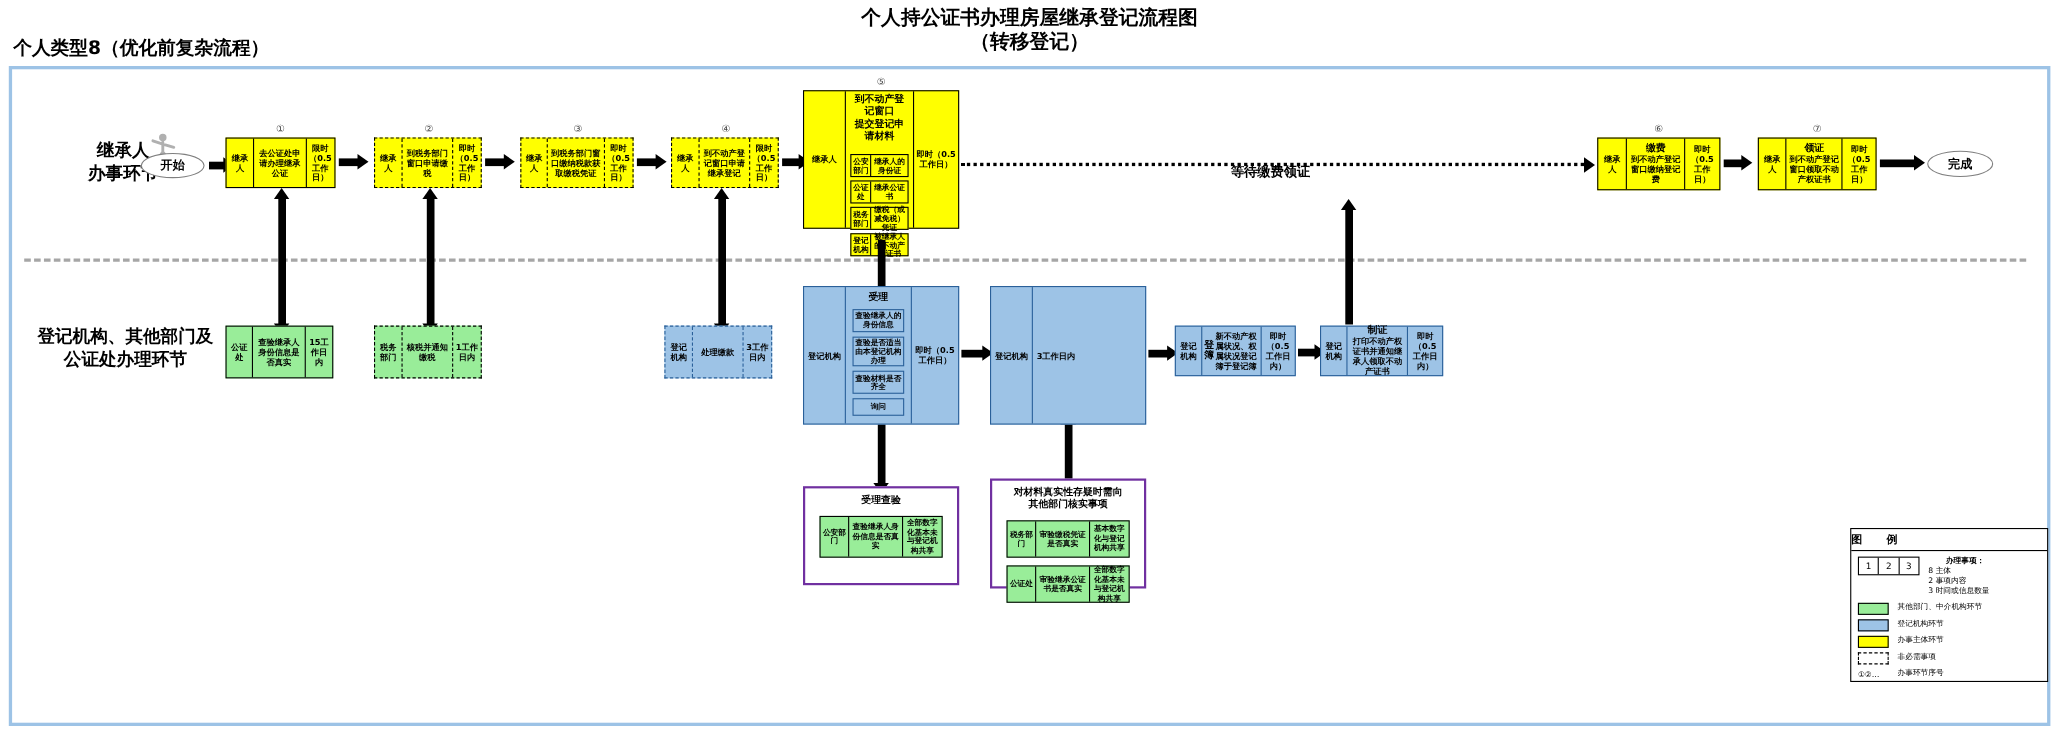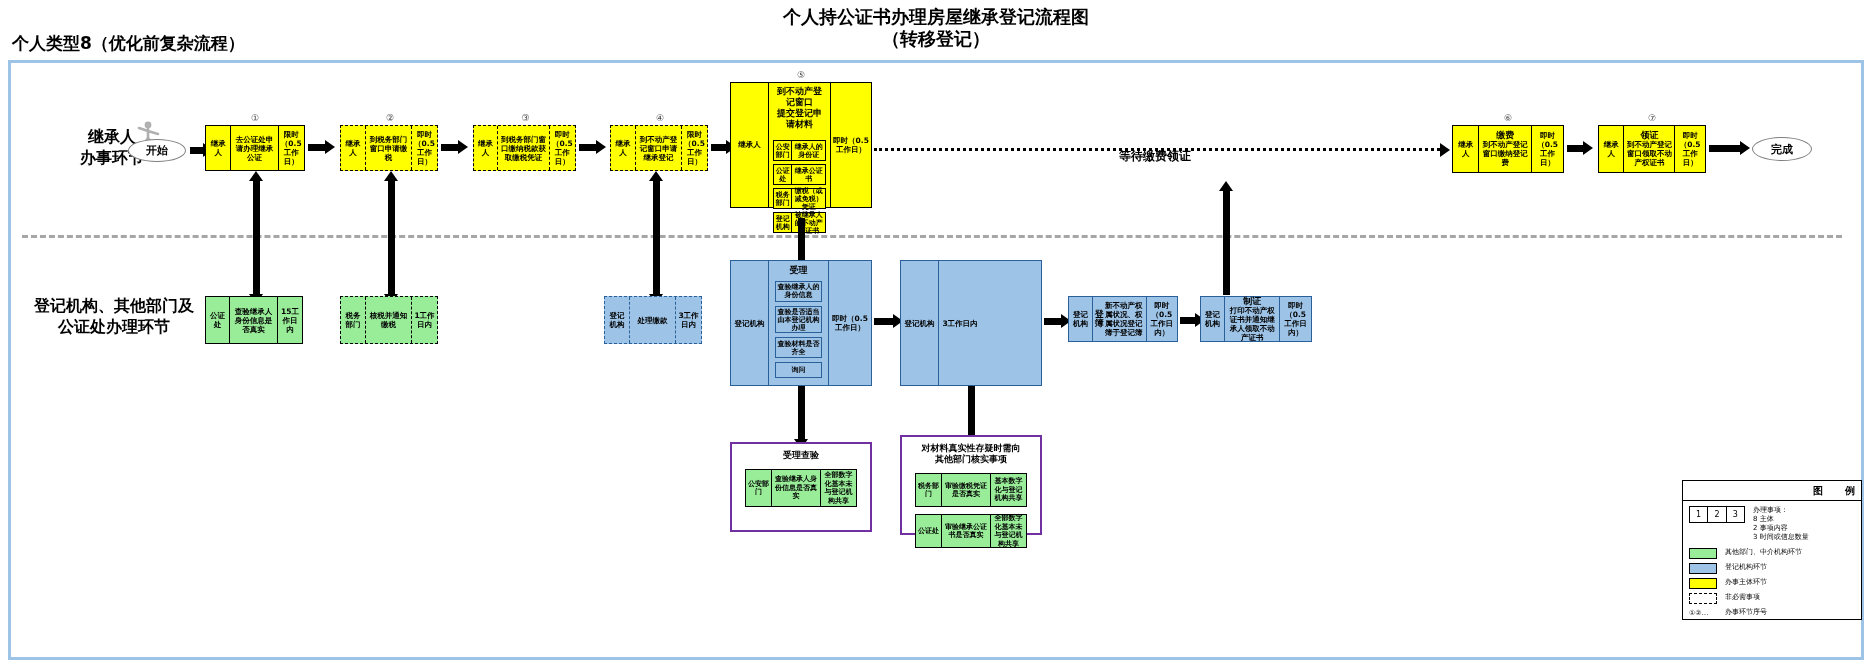--- a/index.html
+++ b/index.html
@@ -194,35 +194,35 @@
   .green-row .gc.a { width:24%; }
   .green-row .gc.b { width:44%; }
   .green-row .gc.c { width:32%; }
 
   
   #legend {
     left:1682px; top:480px; width:180px; height:140px;
     border:1px solid #000; background:#fff;
   }
   #legend .lg-title {
-    text-align:right; font-size:10px; font-weight:bold; letter-spacing:6px;
+    text-align:left; font-size:10px; font-weight:bold; letter-spacing:6px;
     padding:3px 0 2px 0; border-bottom:1px solid #000;font-family:Liberation Mono, monospace;
   }
   #legend .lg-body { padding:5px 6px; }
   .lg-row { display:flex; align-items:flex-start; margin-bottom:4px; }
   .lg-swatch { width:28px; height:11px; border:1px solid #000; margin-right:8px; flex:none; }
   .lg-text { font-size:7px; line-height:8.5px; }
   .num-boxes { display:flex; border:1px solid #000; width:56px; height:17px; }
   .num-boxes div {
     flex:1; display:flex; align-items:center; justify-content:center;
     font-size:8px; border-right:1px solid #000;
   }
   .num-boxes div:last-child { border-right:none; }
   .lg-legendlines { font-size:7px; line-height:9px; }
-  .lg-bold { font-weight:normal; }
+  .lg-bold { font-weight:bold;margin-left:16px; }
 
   
   #stick-figure { left:135px; top:120px; width:30px; height:28px; }
 </style>
 </head>
 <body>
 
 <div class="abs" id="main-title">
   <div>个人持公证书办理房屋继承登记流程图</div>
   <div>（转移登记）</div>

